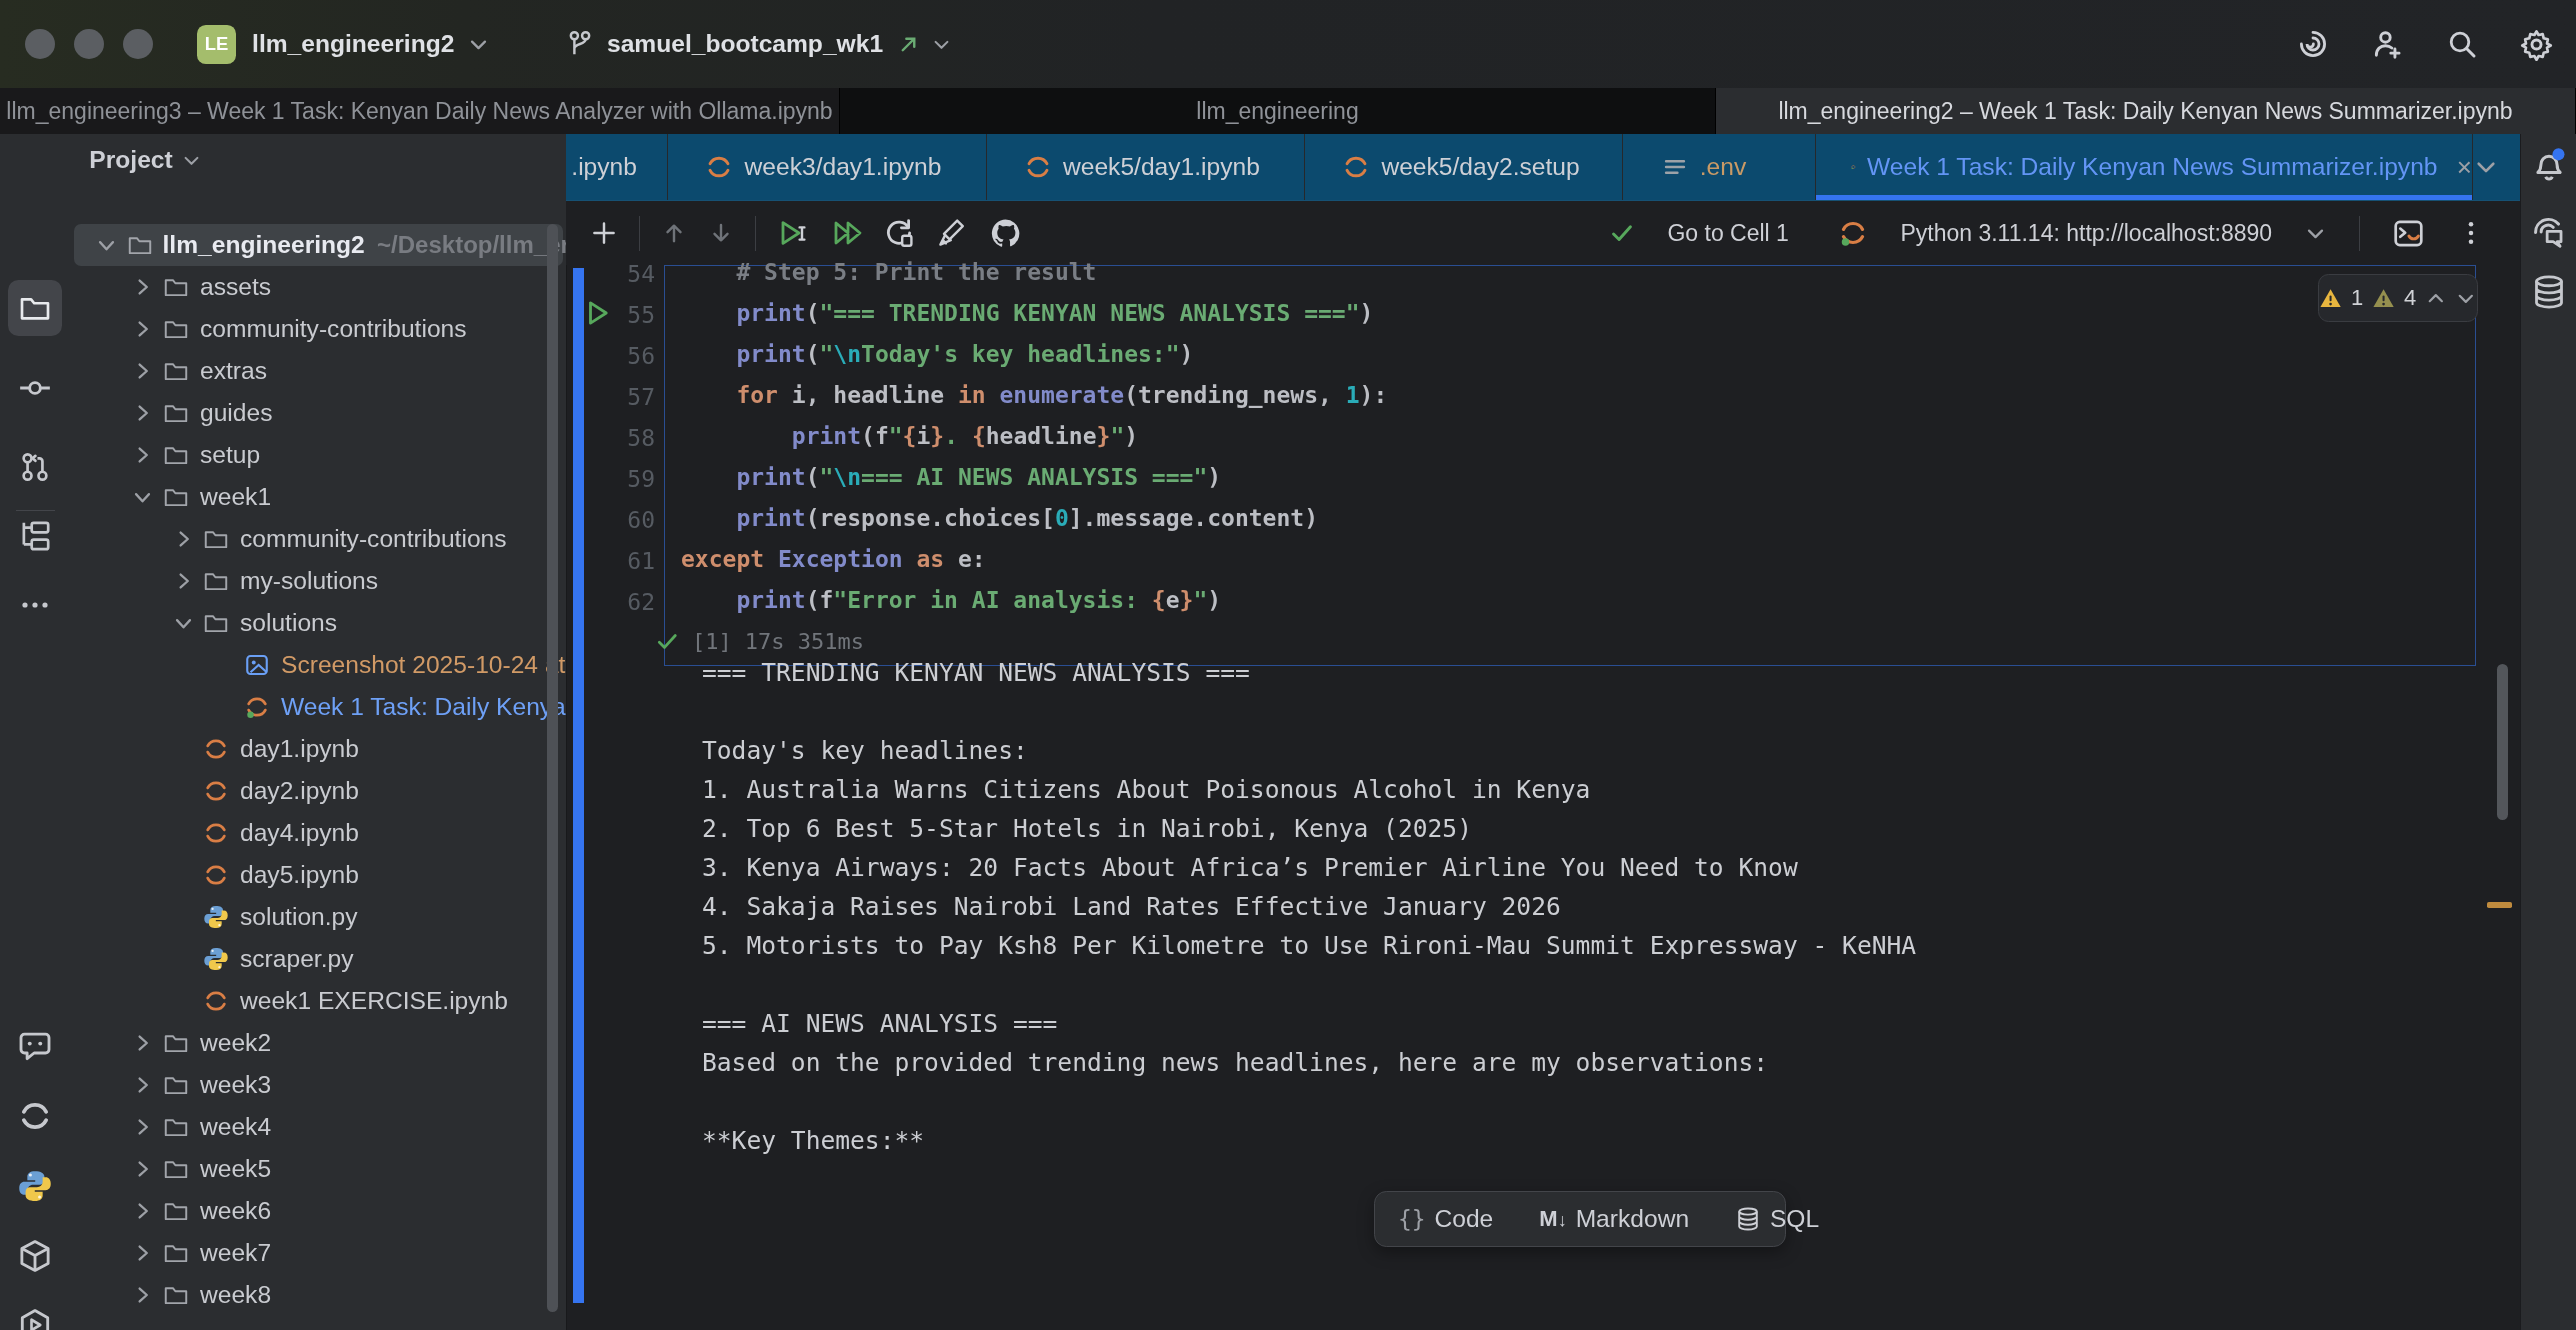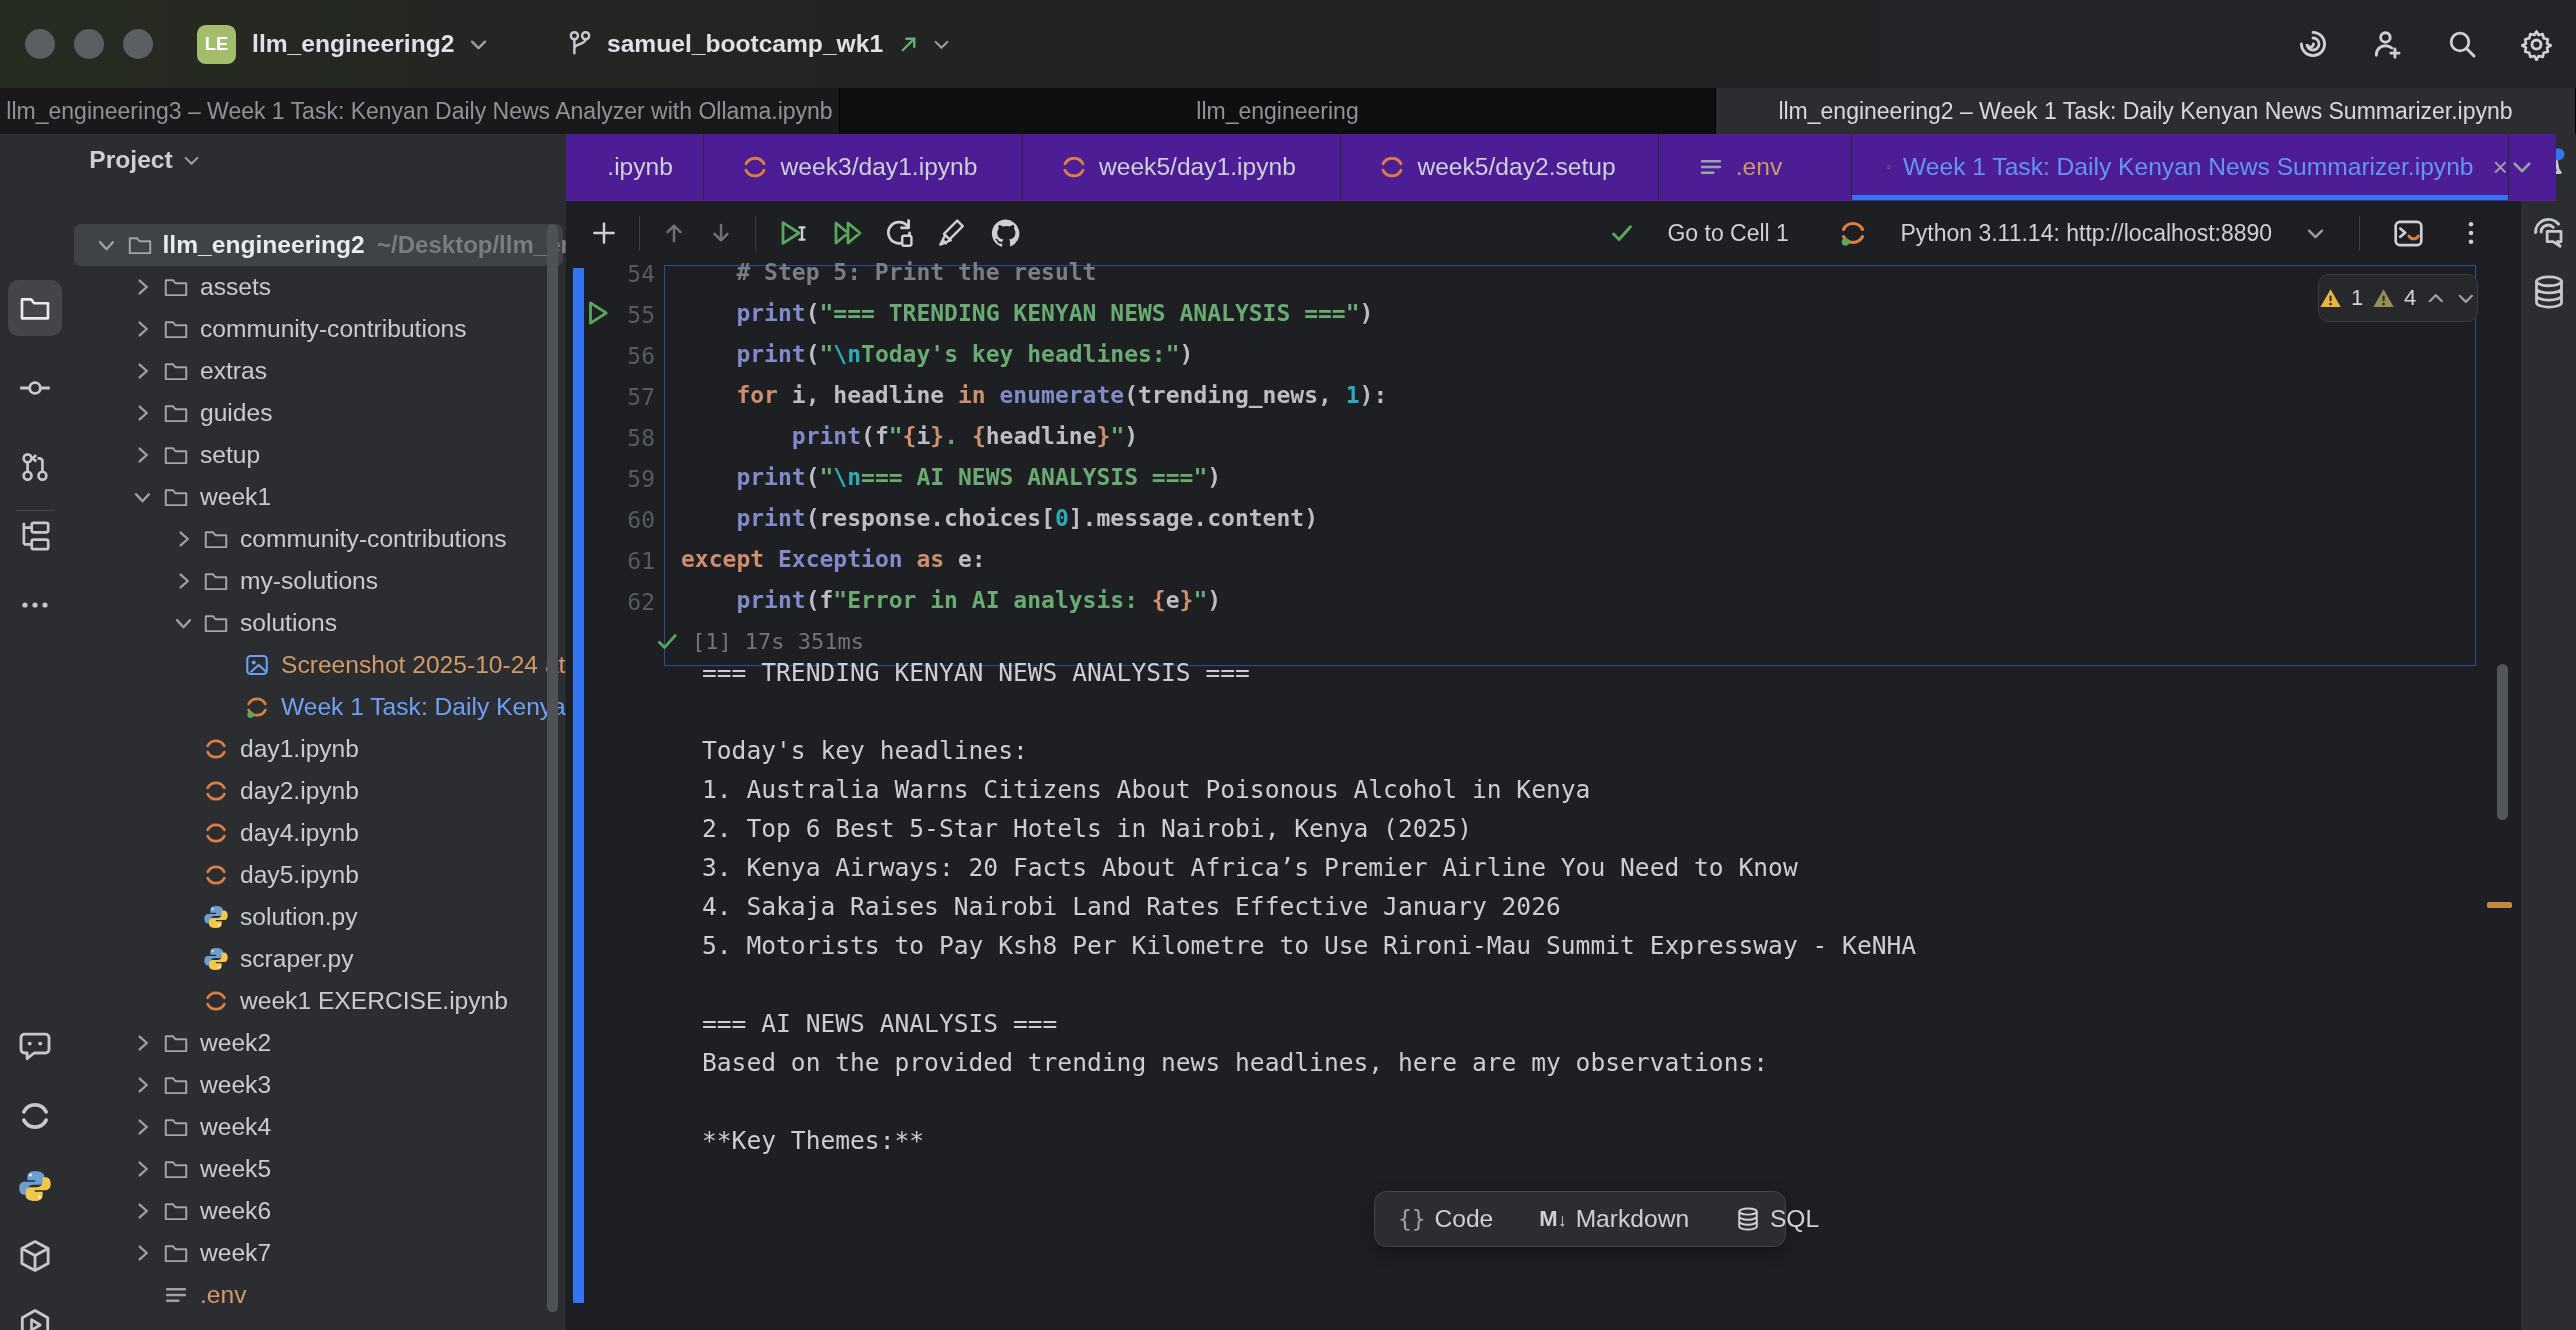--- a/index.html
+++ b/index.html
@@ -33,22 +33,22 @@
   #tree{position:absolute;left:0;top:90px;width:496px;}
   .trow{position:relative;height:42px;display:flex;align-items:center;white-space:nowrap;font-size:24.6px;color:#c9cbd0;}
   .trow.selected{background:#3f4347;border-radius:7px;margin:0 3.5px;}
   .t-chev{position:absolute;top:50%;transform:translateY(-50%);color:#9da0a6;}
   .t-icon{position:absolute;top:50%;transform:translateY(-50%);color:#a2a5ab;}
   .t-label{position:absolute;top:50%;transform:translateY(-50%);}
   .t-extra{color:#797c82;margin-left:12.3px;font-size:24px;}
   .pscroll{position:absolute;left:477px;top:90px;width:11.4px;height:1088px;border-radius:6.1px;background:#4e5156;}
   
   .editor-bg{left:566px;top:134px;width:1954px;height:1196px;background:#1e1f22;}
-  .tabrow{left:566px;top:134px;width:1954px;height:66px;background:#4c1d95;display:flex;
-    border-bottom:0.9px solid rgba(255,255,255,0.045);padding-left:36px;}
+  .tabrow{left:566px;top:134px;width:1954px;height:66px;background:#0c4a6e;display:flex;
+    border-bottom:0.9px solid rgba(255,255,255,0.045);}
   .etab{height:100%;display:flex;align-items:center;border-right:0.9px solid #26282b;
     font-size:24.6px;color:#ced0d6;position:relative;white-space:nowrap;overflow:hidden;}
   .etab .ticon{margin-right:11.4px;}
   .etab.active{color:#6395f5;}
   .underline{position:absolute;left:0;bottom:0;width:100%;height:5.3px;background:#3574f0;}
   .closex{margin-left:19.3px;color:#9da0a6;font-size:26px;}
   .nbtoolbar{left:566px;top:201px;width:1954px;height:64px;background:#1e1f22;}
   .tb-left{position:absolute;left:24px;top:0;height:64px;display:flex;align-items:center;gap:21px;}
   .tb-right{position:absolute;right:35px;top:0;height:64px;display:flex;align-items:center;gap:32px;font-size:23px;color:#ced0d6;}
   .vsep{width:0.9px;height:35px;background:#3c3e43;}
@@ -510,20 +510,33 @@
             </svg>
           </span>
           <span class="t-icon" style="left: 93px;">
             <svg width="26" height="26" viewBox="0 0 16 16">
               <path d="M1.7 13V3.8h4.4l1.5 1.9h6.7V13z" fill="none" stroke="currentColor" stroke-width="1.2" stroke-linejoin="round"></path>
             </svg>
           </span>
           <span class="t-label" style="left: 130px;">week7</span>
         </div>
         <div class="trow">
+          <span class="t-chev" style="left: 61px;">
+            <svg width="23" height="23" viewBox="0 0 16 16">
+              <path d="M6 3.5 11 8 6 12.5" fill="none" stroke="currentColor" stroke-width="1.6" stroke-linecap="round" stroke-linejoin="round"></path>
+            </svg>
+          </span>
+          <span class="t-icon" style="left: 93px;">
+            <svg width="26" height="26" viewBox="0 0 16 16">
+              <path d="M1.7 13V3.8h4.4l1.5 1.9h6.7V13z" fill="none" stroke="currentColor" stroke-width="1.2" stroke-linejoin="round"></path>
+            </svg>
+          </span>
+          <span class="t-label" style="left: 130px;">week8</span>
+        </div>
+        <div class="trow">
           <span class="t-icon" style="left: 93px;">
             <svg width="26" height="26" viewBox="0 0 16 16">
               <path d="M2.5 4.5 h11 M2.5 8 h11 M2.5 11.5 h7" stroke="#9da2a8" stroke-width="1.5" stroke-linecap="round"></path>
             </svg>
           </span>
           <span class="t-label" style="left: 130px; color: rgb(209, 154, 102);">.env</span>
         </div>
       </div>
     <div class="pscroll"></div>
   </div>

